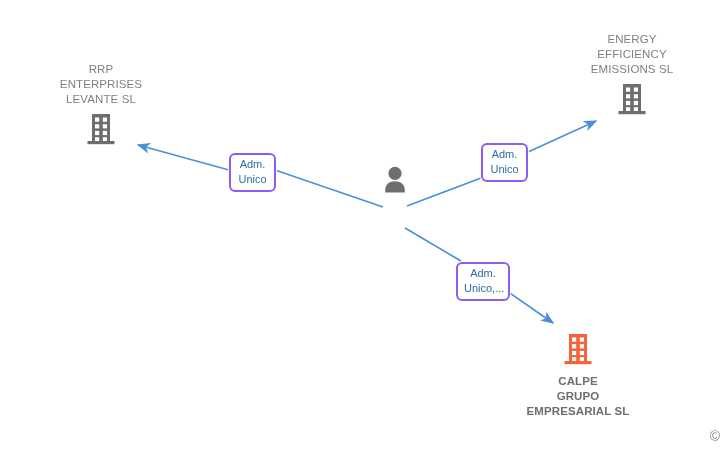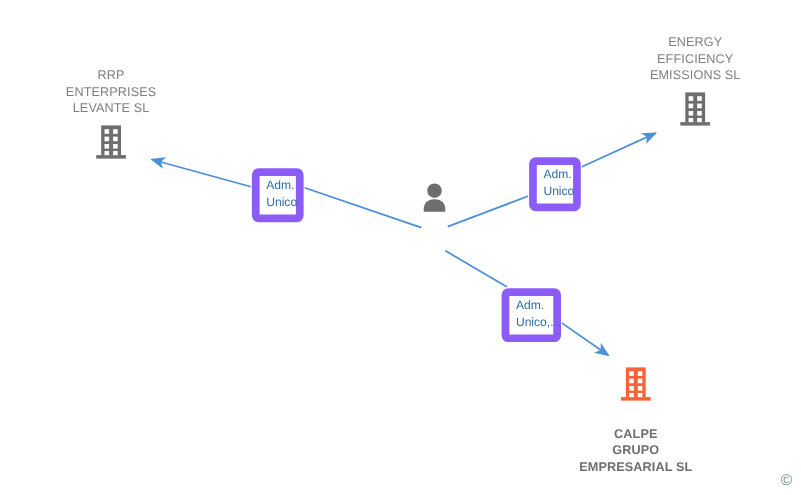--- a/index.html
+++ b/index.html
@@ -41,26 +41,27 @@
     color: #6e6e6e;
     font-size: 11.5px;
   }
   .node-icon {
     display: block;
     margin: 0 auto;
   }
   .edge-label {
     position: absolute;
     box-sizing: border-box;
-    border: 7px solid #8b5cf6;
+    border: 2px solid #8b5cf6;
     border-radius: 6px;
     background: #ffffff;
     color: #2e6da4;
     font-size: 11px;
     line-height: 15px;
+    text-align: center;
     padding: 2px 6px 3px 6px;
     box-shadow: 0 0 0 1px rgba(255,255,255,0.9);
     white-space: pre-line;
   }
   #watermark {
     position: absolute;
     right: 8px;
     bottom: 6px;
     display: flex;
     align-items: center;
@@ -169,21 +170,21 @@
         <rect x="8" y="4.5" width="4.2" height="4.2" fill="#ffffff"></rect>
         <rect x="15.8" y="4.5" width="4.2" height="4.2" fill="#ffffff"></rect>
         <rect x="8" y="11.2" width="4.2" height="4.2" fill="#ffffff"></rect>
         <rect x="15.8" y="11.2" width="4.2" height="4.2" fill="#ffffff"></rect>
         <rect x="8" y="17.9" width="4.2" height="4.2" fill="#ffffff"></rect>
         <rect x="15.8" y="17.9" width="4.2" height="4.2" fill="#ffffff"></rect>
         <rect x="8" y="24.2" width="4.2" height="3.8" fill="#ffffff"></rect>
         <rect x="15.8" y="24.2" width="4.2" height="3.8" fill="#ffffff"></rect>
       </svg>
     </span>
-    <div class="node-label bold" style="margin-top:18px;">CALPE
+    <div class="node-label bold" style="margin-top:5px;">CALPE
 GRUPO
 EMPRESARIAL SL</div>
   </div>
 
   <div class="edge-label" style="left:229px; top:153px; width:47px;">Adm.
 Unico</div>
 
   <div class="edge-label" style="left:481px; top:143px; width:47px;">Adm.
 Unico</div>
 

